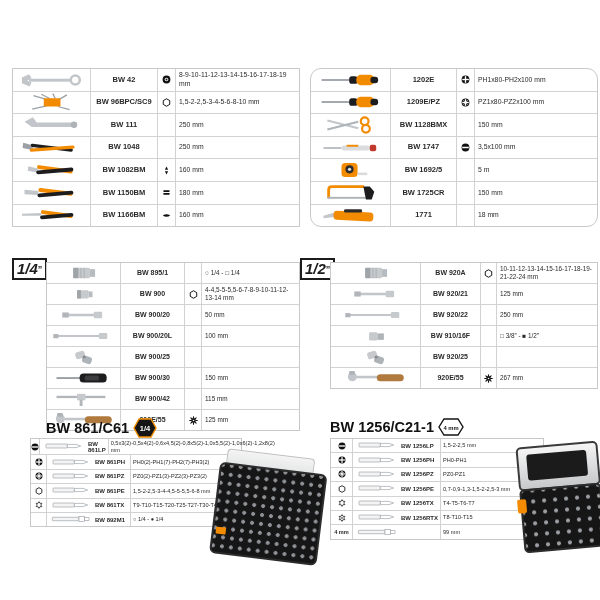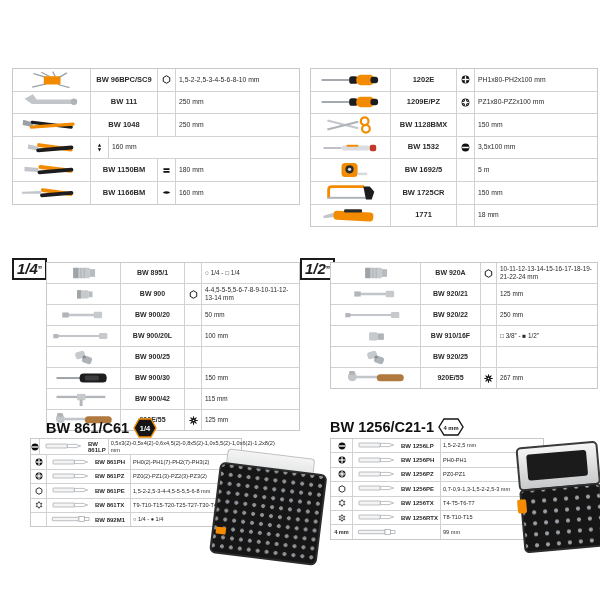--- a/index.html
+++ b/index.html
@@ -12,21 +12,21 @@
   .cell{border-right:1px solid #d2d2d2;display:flex;align-items:center;box-sizing:border-box;}
   .cell:last-child{border-right:none;}
   .cell.img{justify-content:center;padding:1px 2px;}
   .cell.img svg{width:100%;height:18px;}
   .cell.code{justify-content:center;font-weight:bold;font-size:7.5px;text-align:center;line-height:1.1;}
   .cell.sym{justify-content:center;}
   .cell.sym svg{width:9px;height:9px;}
   .cell.spec{justify-content:flex-start;font-size:6.8px;padding:1px 3px;line-height:1.25;}
   
   #t-top-left{left:12px;top:68px;width:288px;}
-  #t-top-right{left:310px;top:68px;width:288px;}
+  #t-top-right{left:310px;top:68px;width:288px;border-radius:11px;}
   #t-top-left .row,#t-top-right .row{min-height:21.6px;}
   #t-top-left .img{width:78px;} #t-top-left .code{width:67px;} #t-top-left .sym{width:18px;} #t-top-left .spec{flex:1;}
   #t-top-right .img{width:80px;} #t-top-right .code{width:66px;} #t-top-right .sym{width:18px;} #t-top-right .spec{flex:1;}
   
   #t-quarter{left:46px;top:262px;width:254px;}
   #t-quarter .row{min-height:16.6px;}
   #t-quarter .img{width:74px;} #t-quarter .code{width:64px;font-size:7px;} #t-quarter .sym{width:17px;} #t-quarter .spec{flex:1;font-size:6.4px;}
   #t-half{left:330px;top:262px;width:268px;}
   #t-half .row{min-height:19px;}
   #t-half .img{width:90px;} #t-half .code{width:60px;font-size:7px;} #t-half .sym{width:16px;} #t-half .spec{flex:1;font-size:6.4px;}
@@ -72,20 +72,42 @@
 </style>
 </head>
 <body>
 
 <div class="sheet">
 
   <div class="tbl" id="t-top-left">
       <div class="row">
         <div class="cell img">
           <svg viewBox="0 0 100 28">
+            <path d="M4 10 l11 -5 4 6 -7 4 7 3 -3 6 -12 -5 z" fill="#c2c6ca"></path>
+            <rect x="15" y="12" width="66" height="4.6" fill="#c2c6ca"></rect>
+            <circle cx="87" cy="14" r="7" fill="none" stroke="#c2c6ca" stroke-width="4"></circle>
+          </svg>
+        </div>
+        <div class="cell code">
+          <span>BW 42</span>
+        </div>
+        <div class="cell sym">
+          <svg viewBox="0 0 12 12">
+            <circle cx="6" cy="6" r="5.2" fill="#111"></circle>
+            <circle cx="6" cy="6" r="2.4" fill="#fff"></circle>
+            <circle cx="6" cy="6" r="1.3" fill="#111"></circle>
+          </svg>
+        </div>
+        <div class="cell spec">
+          <span>8-9-10-11-12-13-14-15-16-17-18-19 mm</span>
+        </div>
+      </div>
+      <div class="row">
+        <div class="cell img">
+          <svg viewBox="0 0 100 28">
             <g stroke="#9aa0a6" stroke-width="2">
               <path d="M42 10 L22 4"></path>
               <path d="M48 9 L34 2"></path>
               <path d="M56 9 L52 1"></path>
               <path d="M62 10 L74 3"></path>
               <path d="M42 20 L20 25"></path>
               <path d="M60 21 L78 26"></path>
             </g>
             <rect x="38" y="8" width="26" height="13" rx="2" fill="#f28b00"></rect>
           </svg>
@@ -135,20 +157,23 @@
         </div>
       </div>
       <div class="row">
         <div class="cell img">
           <svg viewBox="0 0 100 28">
             <path d="M14 8 l16 4 -2 6 -15 -3 z" fill="#c2c6ca"></path>
             <rect x="28" y="6" width="56" height="6" rx="3" transform="rotate(8 28 6)" fill="#f28b00"></rect>
             <rect x="26" y="15" width="58" height="6" rx="3" transform="rotate(-5 26 15)" fill="#1d1d1f"></rect>
           </svg>
         </div>
+        <div class="cell code">
+          <span>BW 1082BM</span>
+        </div>
         <div class="cell sym">
           <svg viewBox="0 0 12 12">
             <path d="M6 0.8 L8.2 5 H3.8 Z" fill="#111"></path>
             <path d="M6 11.2 L8.2 7 H3.8 Z" fill="#111"></path>
           </svg>
         </div>
         <div class="cell spec">
           <span>160 mm</span>
         </div>
       </div>
@@ -265,21 +290,21 @@
       <div class="row">
         <div class="cell img">
           <svg viewBox="0 0 100 28">
             <rect x="8" y="13" width="28" height="2" fill="#9aa0a6"></rect>
             <rect x="36" y="10" width="44" height="8" rx="3.5" fill="#dadcde"></rect>
             <rect x="44" y="9" width="18" height="3" fill="#f28b00"></rect>
             <rect x="80" y="9" width="10" height="10" rx="3" fill="#c0392b"></rect>
           </svg>
         </div>
         <div class="cell code">
-          <span>BW 1532</span>
+          <span>BW 1747</span>
         </div>
         <div class="cell sym">
           <svg viewBox="0 0 12 12">
             <circle cx="6" cy="6" r="5.2" fill="#111"></circle>
             <rect x="1.6" y="5" width="8.8" height="2" fill="#fff"></rect>
           </svg>
         </div>
         <div class="cell spec">
           <span>3,5x100 mm</span>
         </div>

